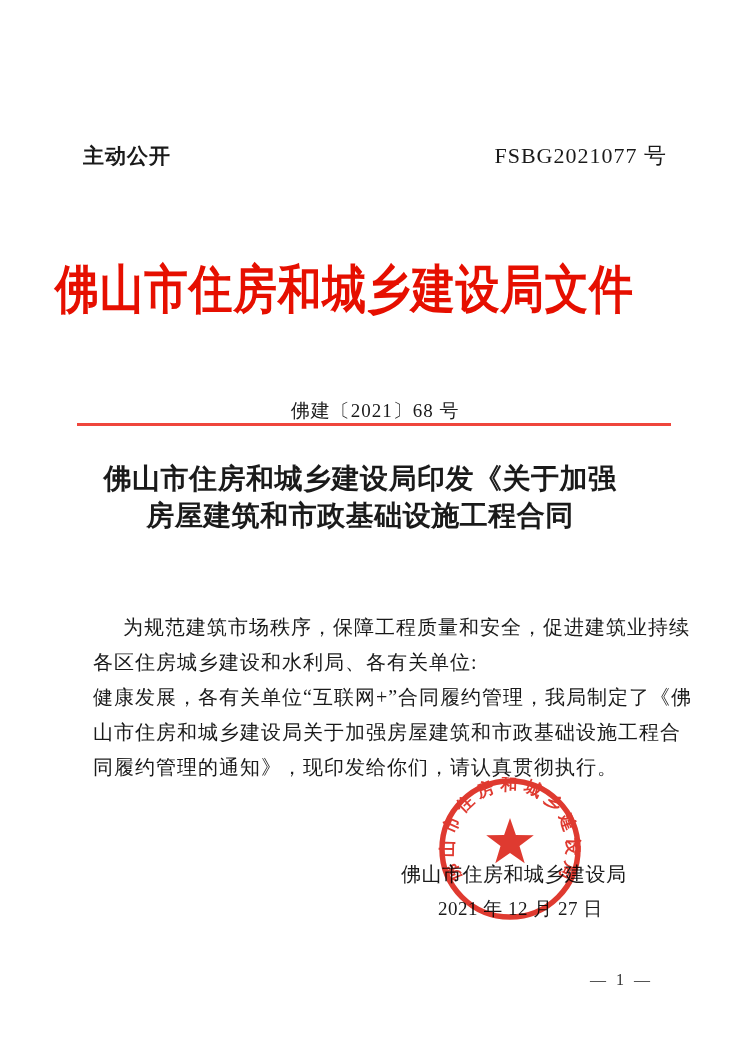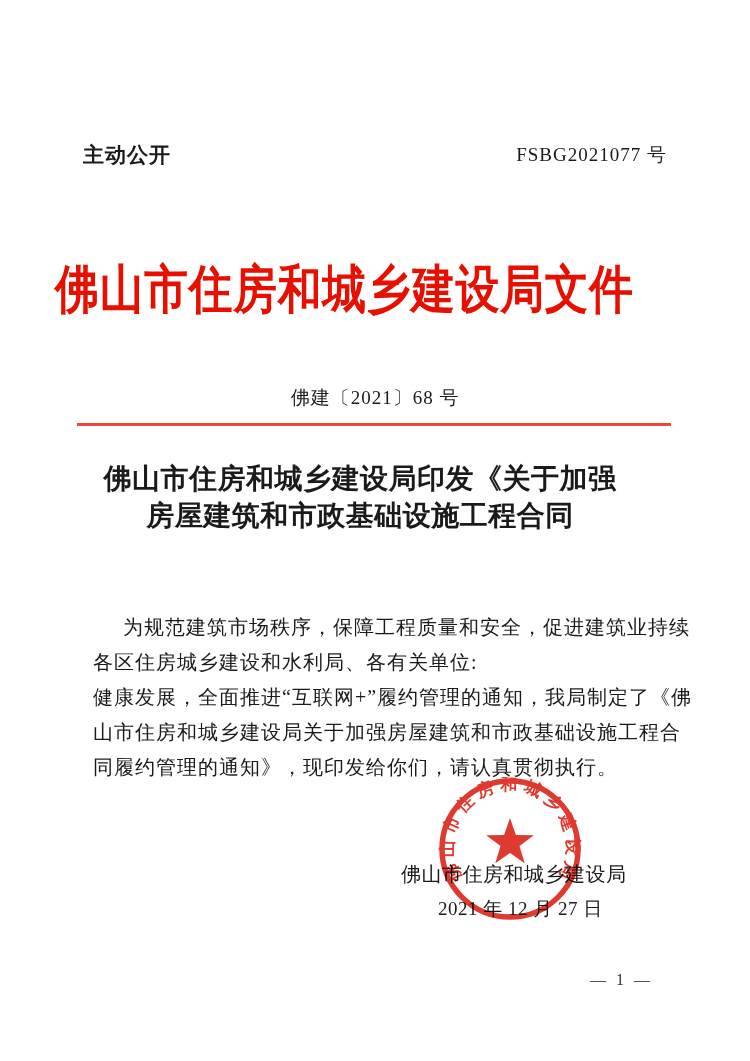--- a/index.html
+++ b/index.html
@@ -20,37 +20,37 @@
   .abs{position:absolute;}
   .header-row{
     top:141px;left:83px;width:584px;
     display:flex;justify-content:space-between;align-items:center;
   }
   .disclosure{
     font-family:"Liberation Sans", sans-serif;
     font-weight:600;font-size:21px;letter-spacing:1px;
   }
   .ref-code{
-    font-size:19px;letter-spacing:1px;
+    font-size:22px;letter-spacing:1px;
   }
   .org-title-wrap{
     top:255px;left:0;width:674px;text-align:center;
   }
   .org-title{
     display:inline-block;
     color:var(--header-red);
     font-weight:bold;
     font-size:52px;
     letter-spacing:1px;
     transform:scaleX(0.84);
     transform-origin:50% 50%;
     white-space:nowrap;
   }
   .doc-number{
-    top:385px;left:0;width:750px;text-align:center;
+    top:398px;left:0;width:750px;text-align:center;
     font-size:19px;letter-spacing:1px;
   }
   .red-rule{
     top:423px;left:77px;width:594px;height:3px;
     background:var(--rule-red);
   }
   .doc-title{
     top:460px;left:0;width:720px;text-align:center;
     font-weight:bold;font-size:28px;line-height:37px;
     letter-spacing:0.5px;
@@ -95,21 +95,21 @@
 <div class="abs red-rule"></div>
 
 <div class="abs doc-title">
   <div>佛山市住房和城乡建设局印发《关于加强</div>
   <div>房屋建筑和市政基础设施工程合同</div>
 </div>
 
 <div class="abs body-block">
   <div class="body-line indent">为规范建筑市场秩序，保障工程质量和安全，促进建筑业持续</div>
   <div class="body-line">各区住房城乡建设和水利局、各有关单位:</div>
-  <div class="body-line">健康发展，全面推进“互联网+”履约管理的通知，我局制定了《佛</div>
+  <div class="body-line">健康发展，各有关单位“互联网+”合同履约管理，我局制定了《佛</div>
   <div class="body-line">山市住房和城乡建设局关于加强房屋建筑和市政基础设施工程合</div>
   <div class="body-line">同履约管理的通知》，现印发给你们，请认真贯彻执行。</div>
 </div>
 
 <div class="abs signature">佛山市住房和城乡建设局</div>
 <div class="abs date">2021 年 12 月 27 日</div>
 
 <svg class="abs seal" viewBox="0 0 144 144" xmlns="http://www.w3.org/2000/svg">
   <circle cx="72" cy="72" r="68" fill="none" stroke="#dd2b20" stroke-width="5.5"></circle>
   <polygon points="72,41 77.9,57.9 95.8,58.3 81.5,69.1 86.7,86.2 72,76 57.3,86.2 62.5,69.1 48.2,58.3 66.1,57.9" fill="#dd2b20"></polygon>

